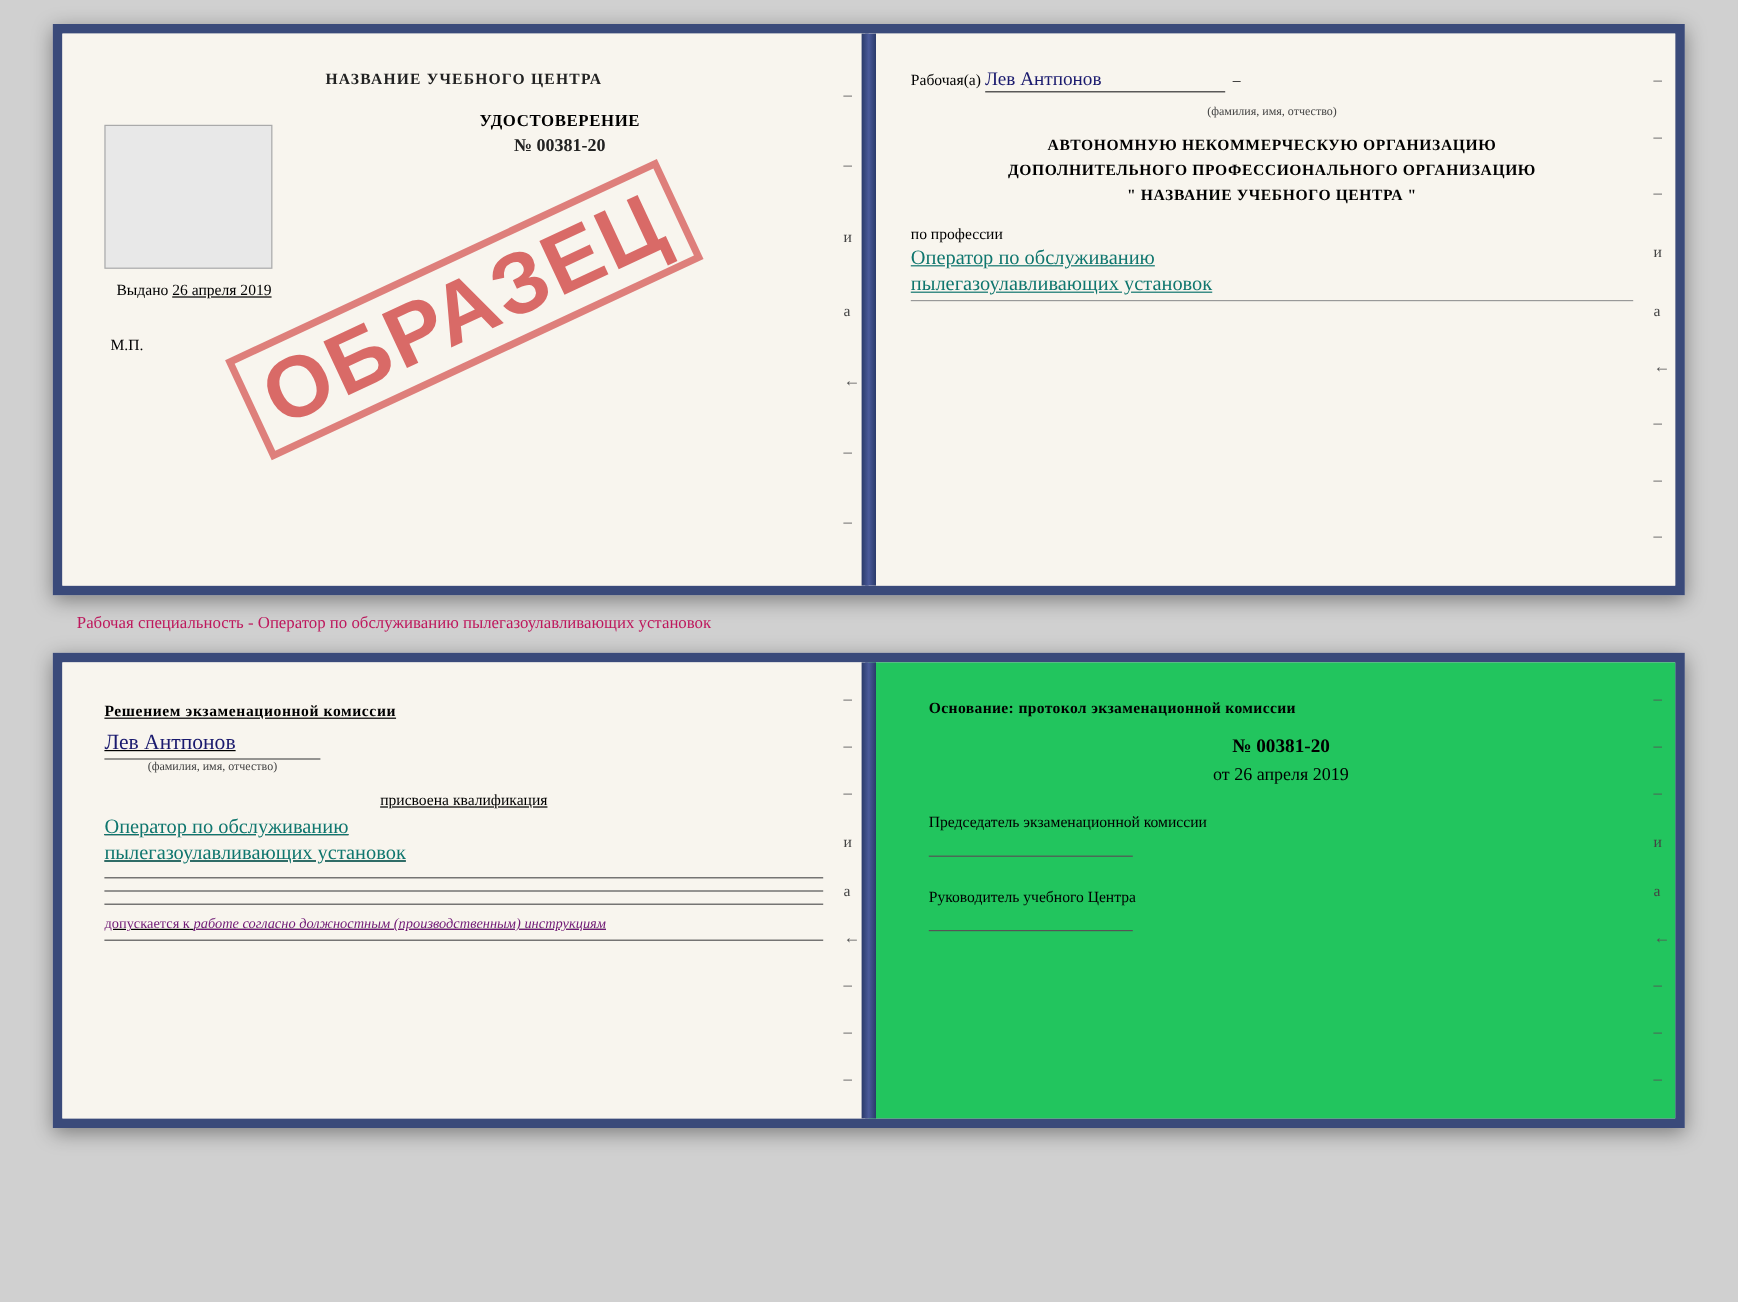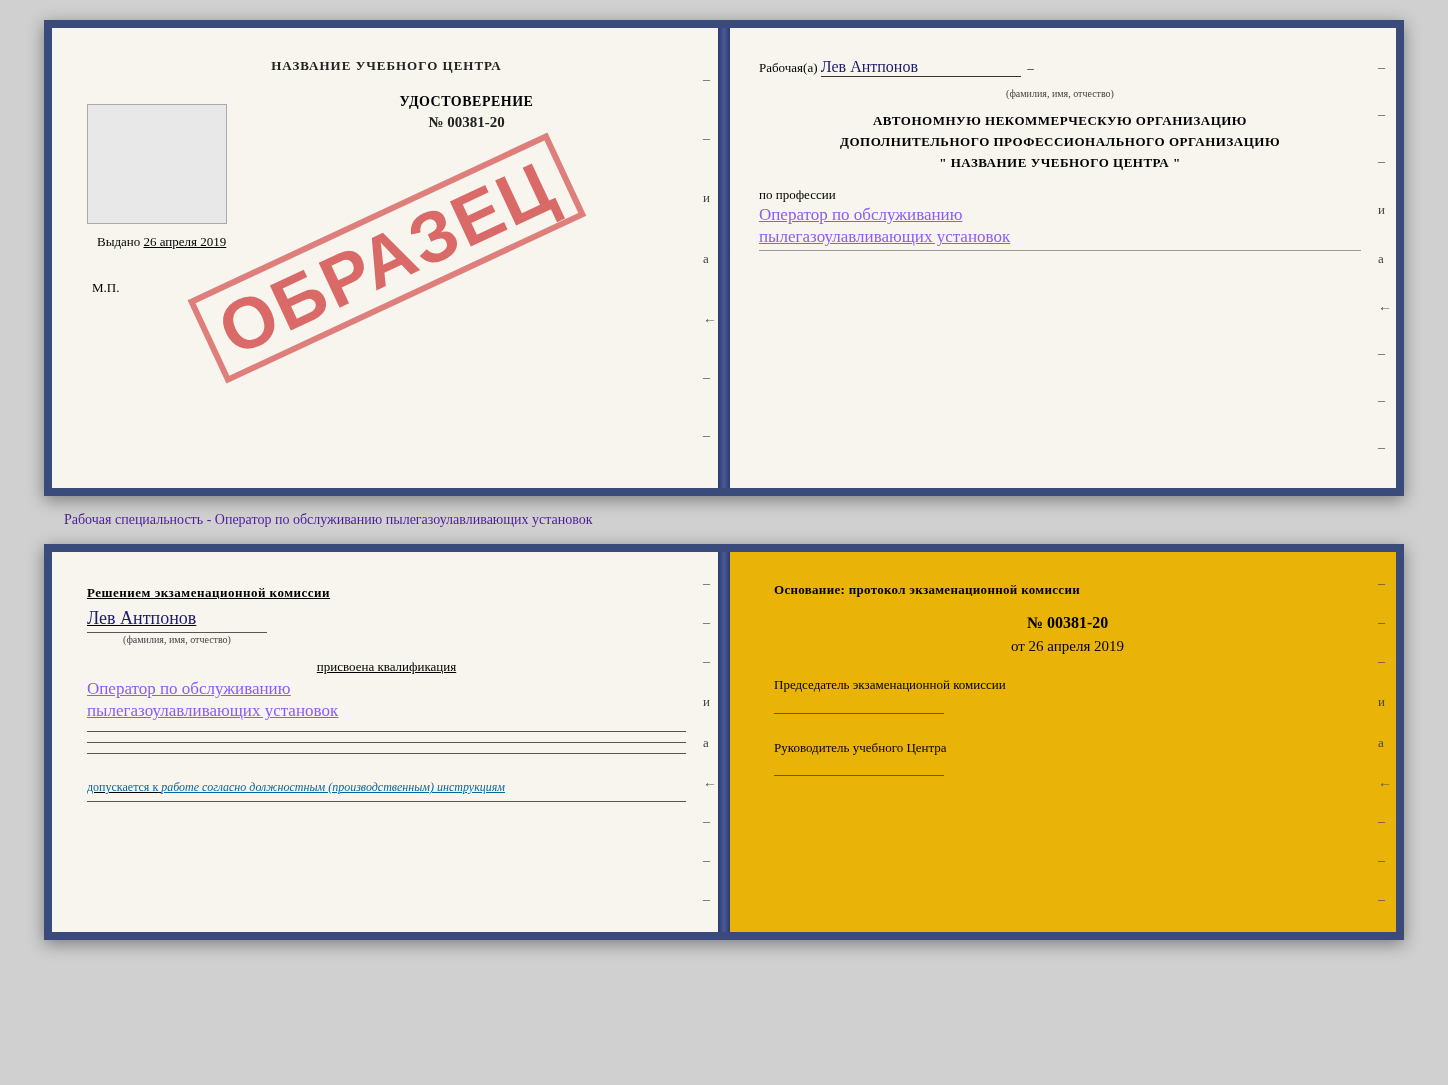--- a/index.html
+++ b/index.html
@@ -162,37 +162,37 @@
 
     .profession-label {
       font-size: 13px;
       margin-top: 14px;
       margin-bottom: 2px;
     }
 
     .profession-handwritten {
       font-family: 'Segoe Script', 'Comic Sans MS', cursive;
       font-size: 17px;
-      color: #8b5cf6;
+      color: #0f766e;
       text-decoration: underline;
       display: block;
       margin-bottom: 2px;
     }
 
     .separator-line {
       width: 100%;
       height: 1px;
       background: #999;
       margin: 3px 0;
     }
 
     
     .between-text {
       font-size: 14px;
-      color: #4c1d95;
+      color: #be185d;
       align-self: flex-start;
       margin-left: 44px;
     }
 
     
     .bottom-book {
       width: 1360px;
       display: flex;
       background: #f8f5ee;
       border: 8px solid #3a4a7a;
@@ -207,21 +207,21 @@
       min-height: 380px;
       background: #f8f5ee;
       position: relative;
       text-decoration: underline;
     }
 
     .bottom-right {
       width: 50%;
       padding: 30px 35px 20px 50px;
       min-height: 380px;
-      background: #eab308;
+      background: #22c55e;
       position: relative;
     }
 
     .decision-text {
       font-size: 13px;
       letter-spacing: 0.5px;
       line-height: 1.7;
       font-weight: bold;
       text-align: justify;
     }
@@ -252,22 +252,22 @@
 
     .sign-line {
       border-bottom: 1px solid #555;
       width: 100%;
       margin: 10px 0 4px 0;
       height: 1px;
     }
 
     .допускается {
       font-size: 12px;
-      color: #0369a1;
-      margin-top: 26px;
+      color: #701a75;
+      margin-top: 8px;
     }
 
     .italic-text {
       font-style: italic;
       text-decoration: underline;
     }
 
     .basis-text {
       font-size: 13px;
       letter-spacing: 0.3px;

